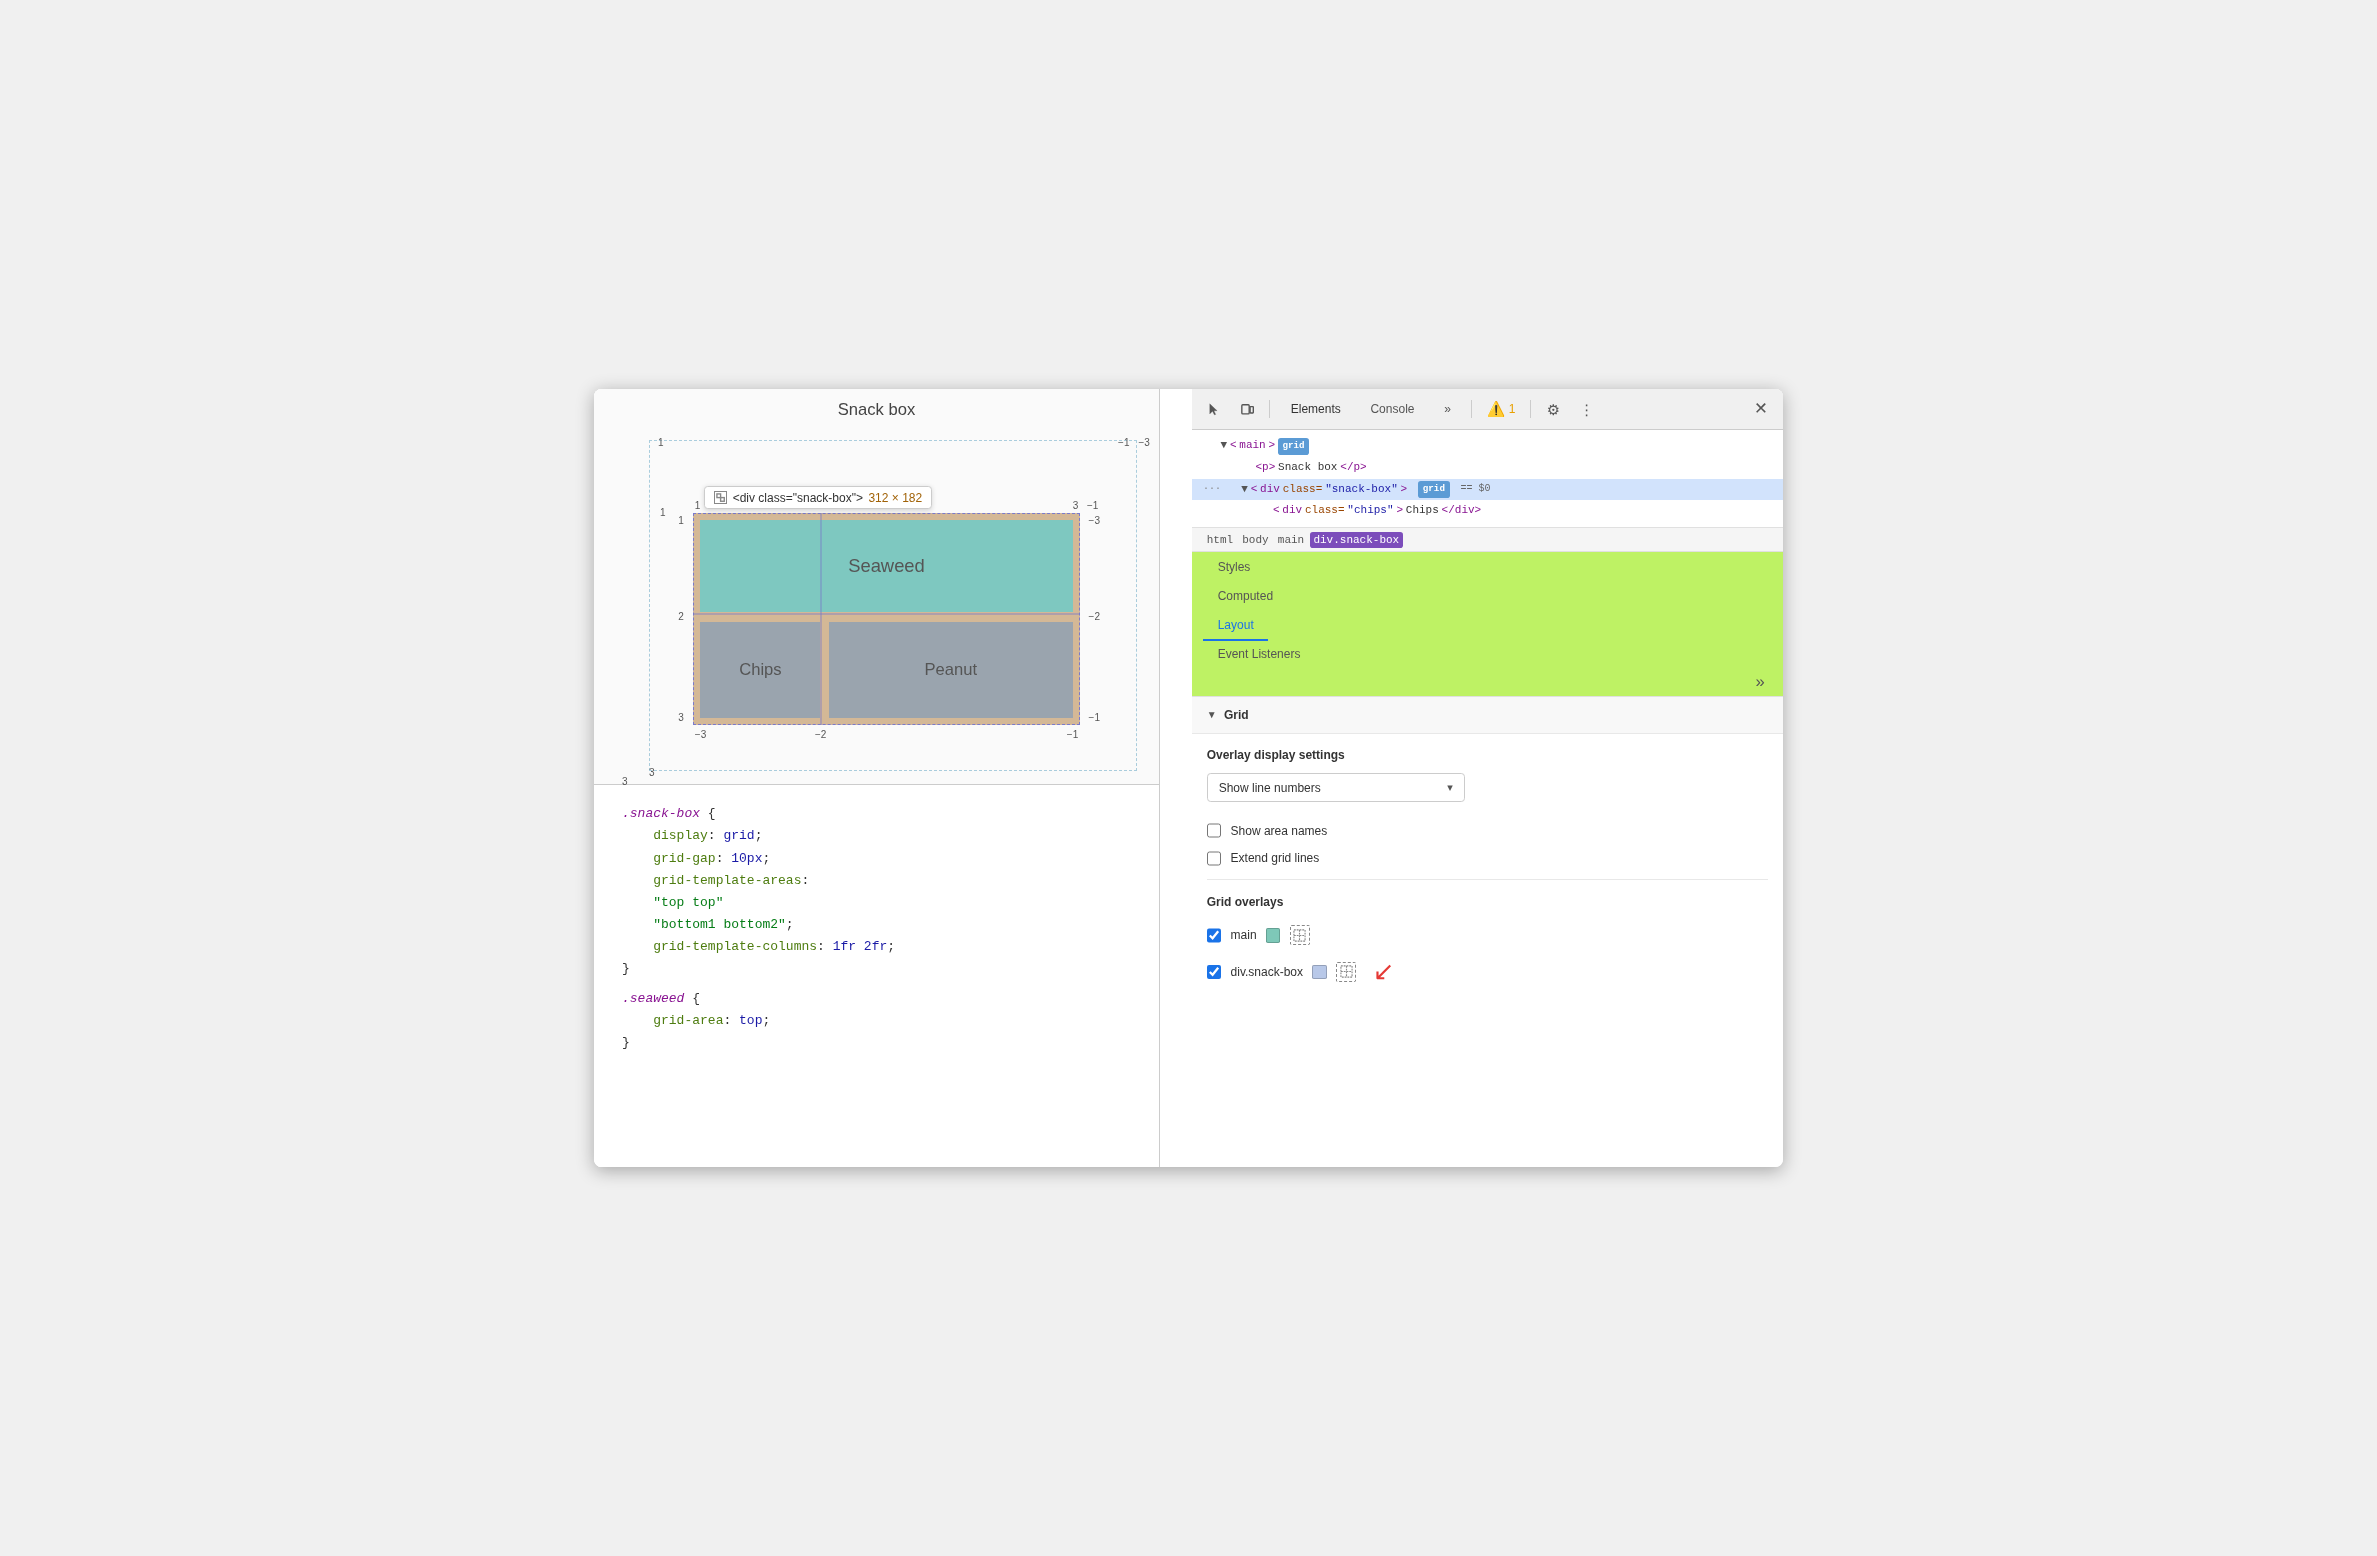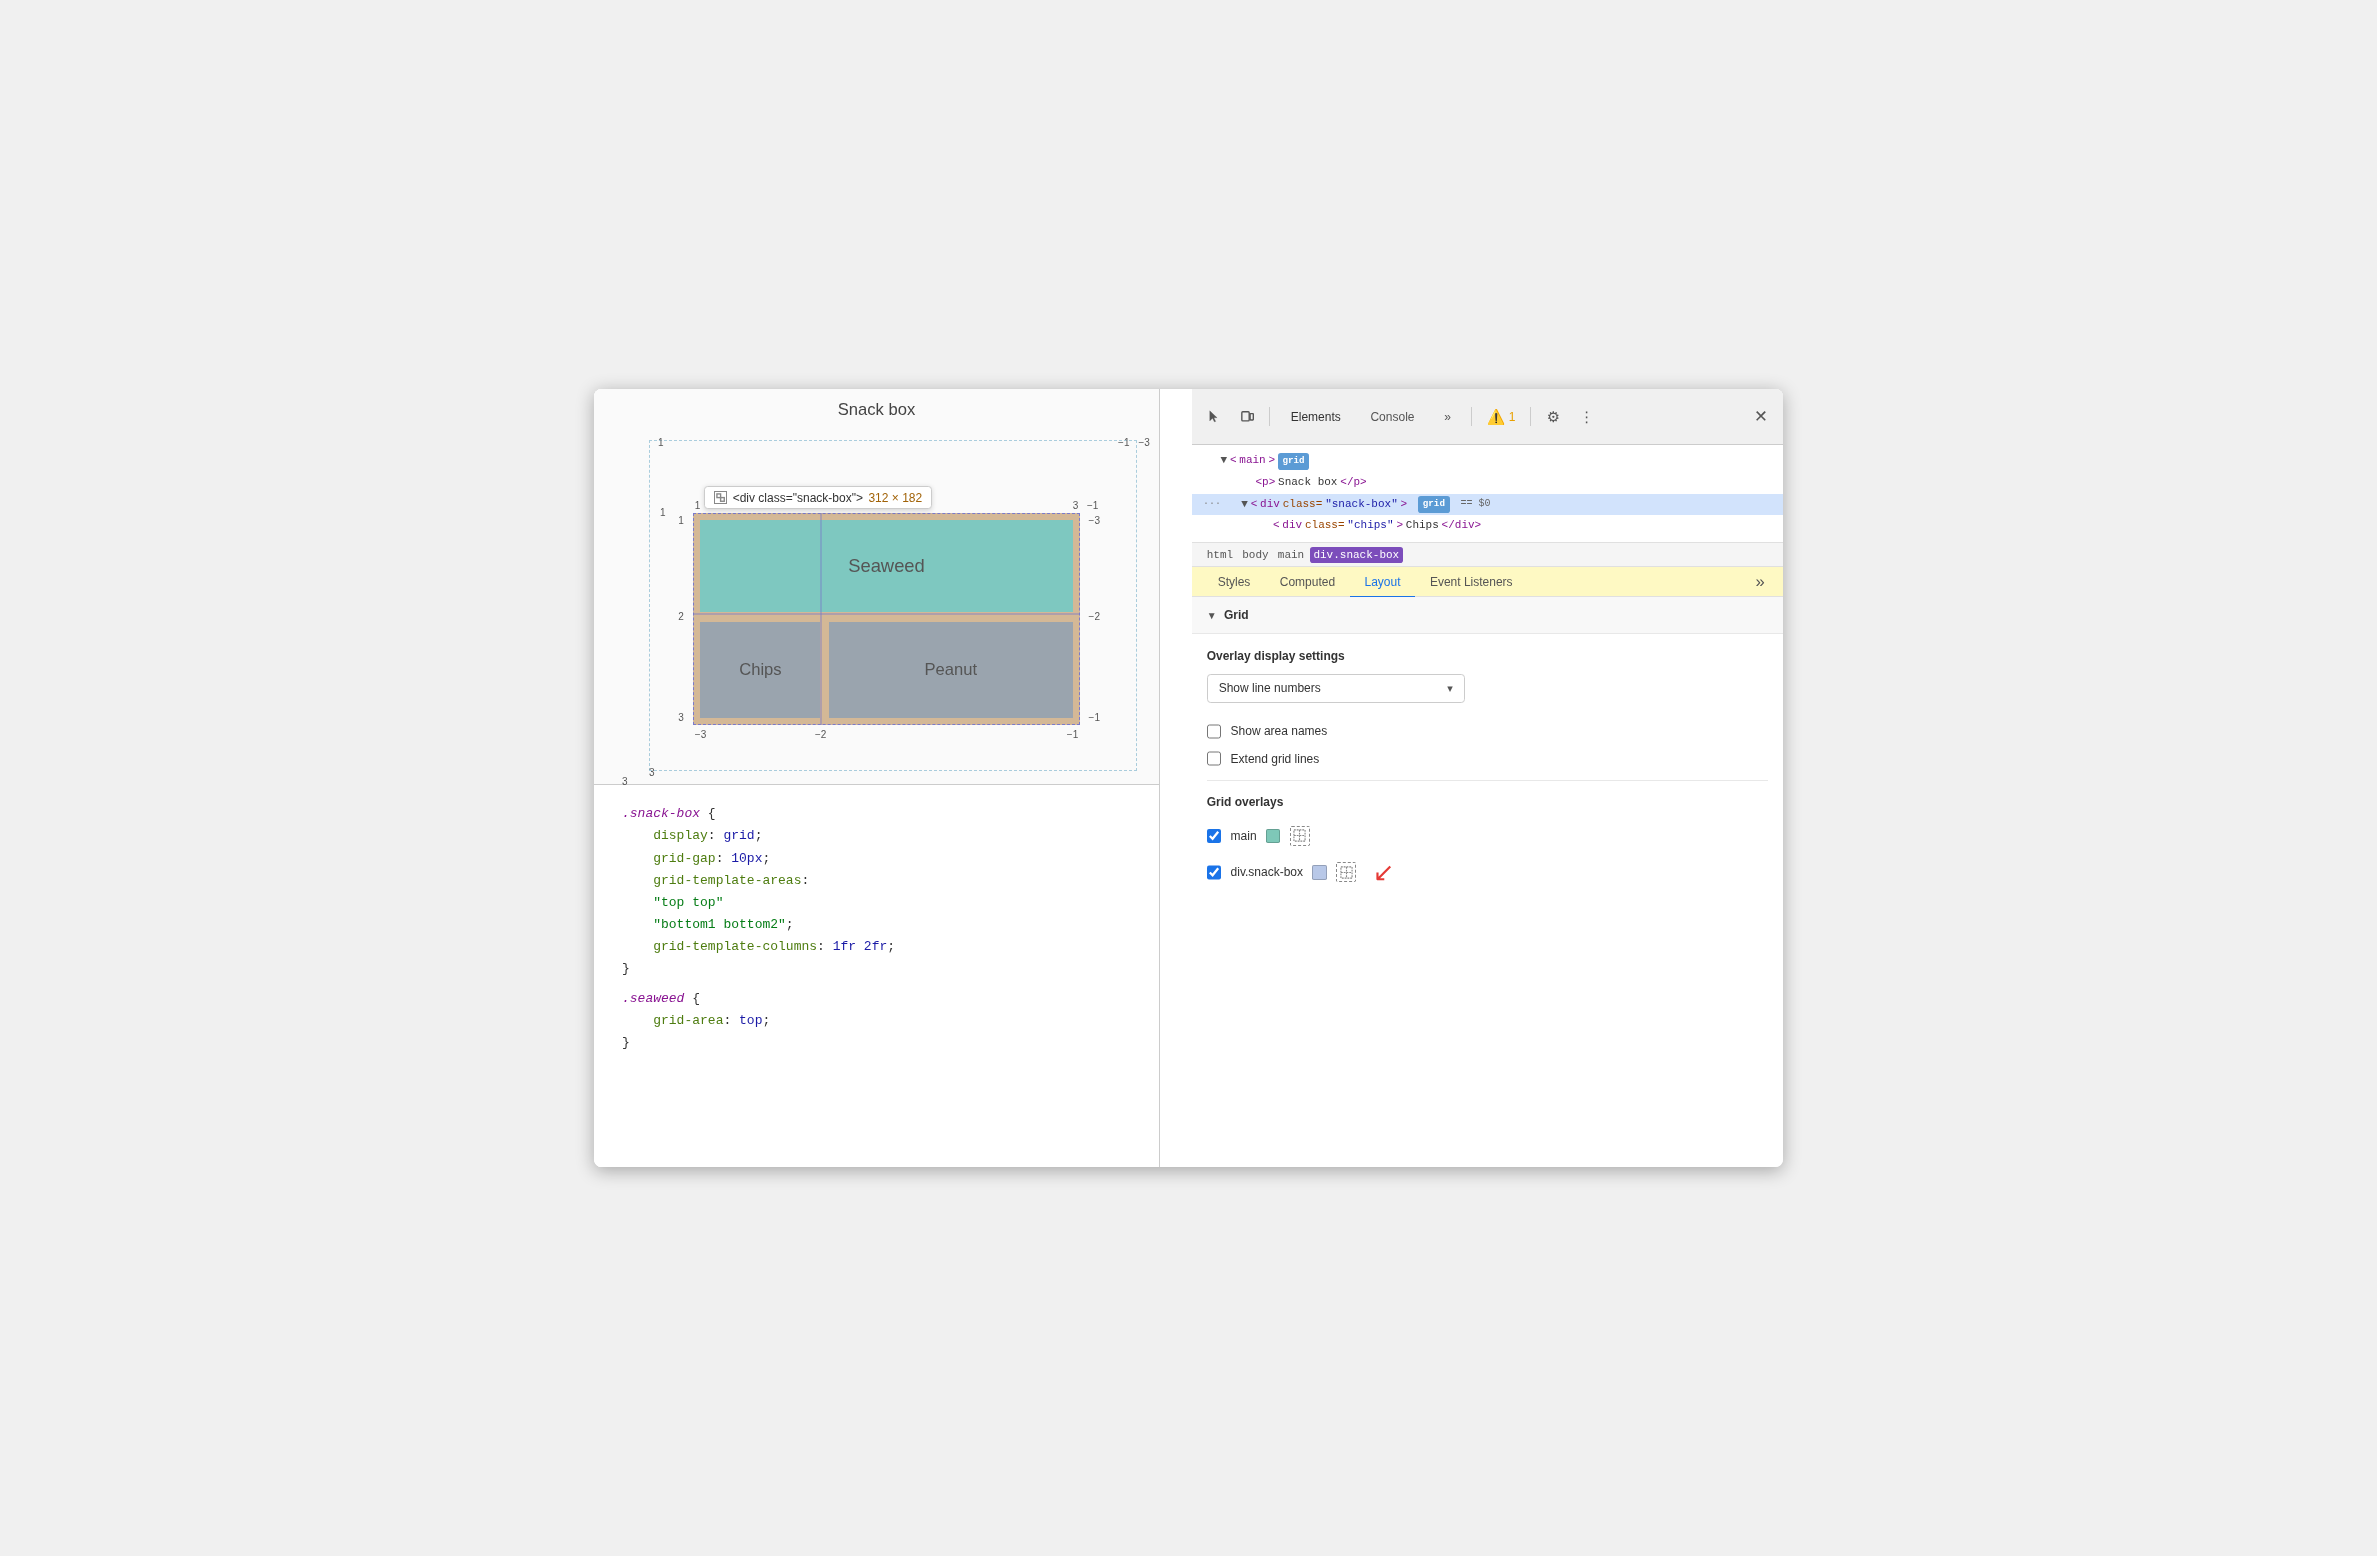--- a/index.html
+++ b/index.html
@@ -116,21 +116,21 @@
       flex-direction: column;
       background: #f5f5f5;
     }
     
     .devtools-toolbar {
       display: flex;
       align-items: center;
       background: #f0f0f0;
       border-bottom: 0.9px solid #ccc;
       padding: 0 7.4px;
-      height: 56px;
+      height: 41px;
       gap: 3.7px;
     }
     .dt-icon-btn {
       width: 29.5px;
       height: 29.5px;
       border: none;
       background: none;
       cursor: pointer;
       display: flex;
       align-items: center;
@@ -222,25 +222,26 @@
     .bc-item.active {
       background: #7c4dbb;
       color: white;
       border-radius: 2.8px;
     }
     .bc-sep { color: #aaa; padding: 0 0.9px; }
 
     
     .sub-tabs {
       display: flex;
-      align-items: flex-end;
-      background: #fef9c3;
+      align-items: flex-start;
+      background: #bef264;
       border-bottom: 1.8px solid #e0e0e0;
       padding: 0 11px;
       gap: 0;
+      flex-direction: column;
     }
     .sub-tab {
       padding: 7.4px 14.7px;
       font-size: 12px;
       color: #555;
       cursor: pointer;
       border: none;
       background: none;
       border-bottom: 2.8px solid transparent;
       margin-bottom: -1.8px;

